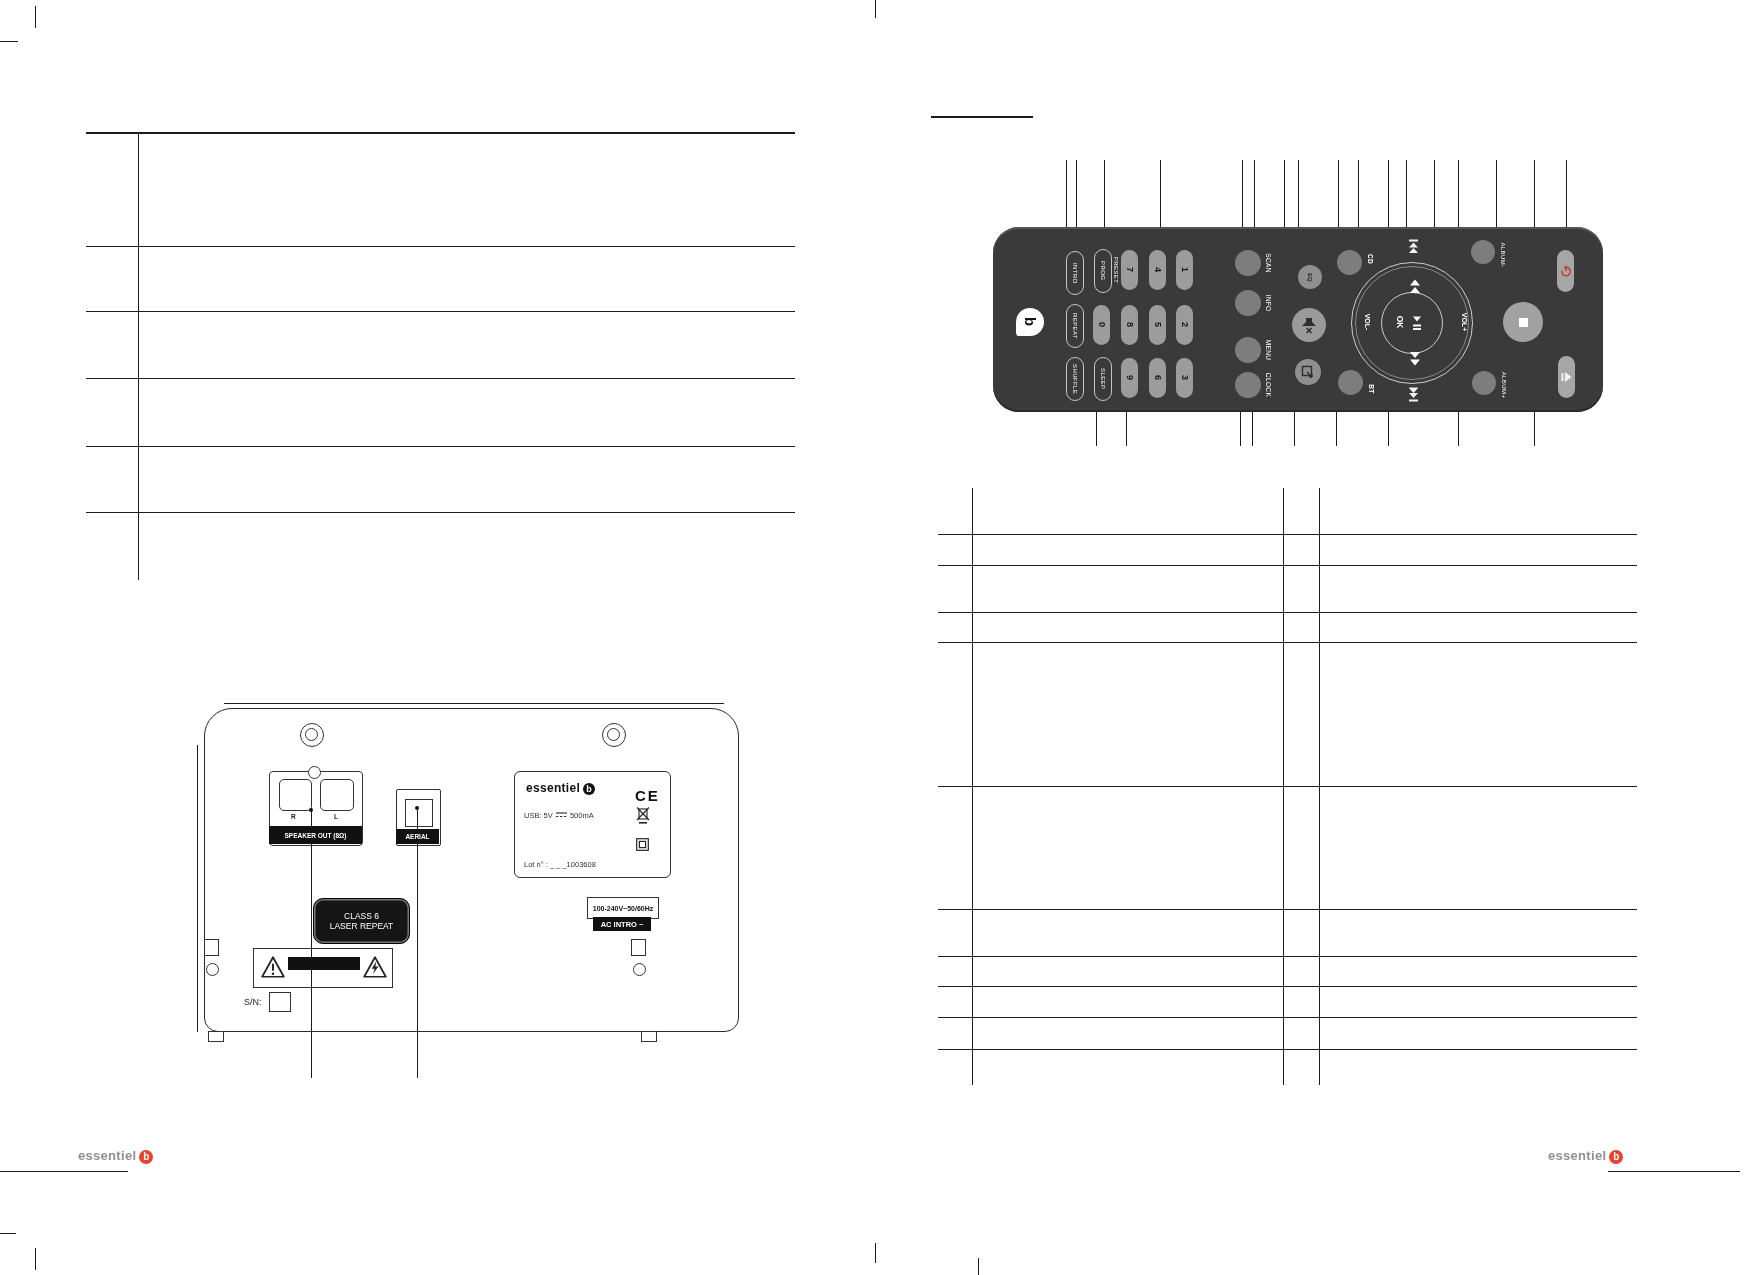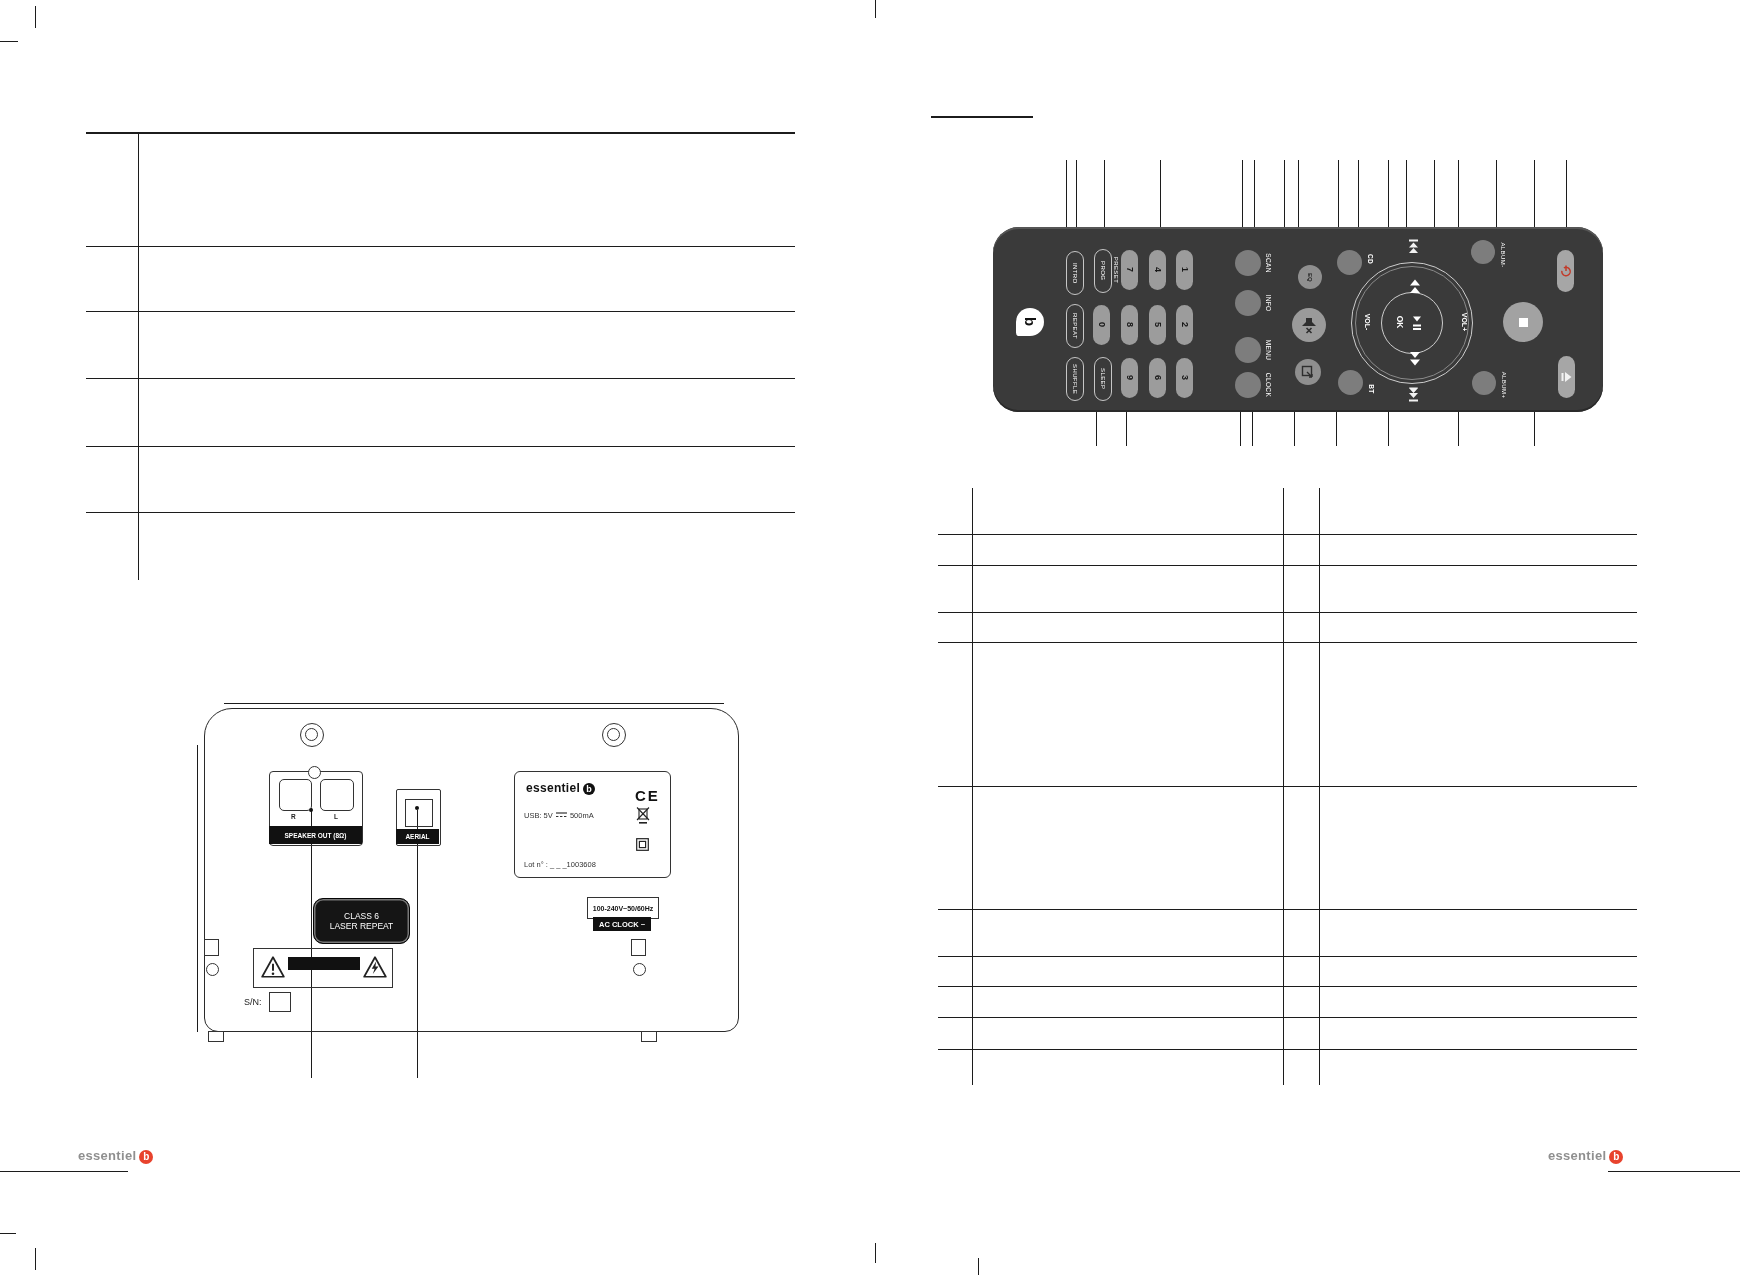--- a/index.html
+++ b/index.html
@@ -173,21 +173,21 @@
           <rect x="0.7" y="0.7" width="11.6" height="11.6" fill="none" stroke="#222" stroke-width="1.2"></rect>
           <rect x="3.4" y="3.4" width="6.2" height="6.2" fill="none" stroke="#222" stroke-width="1.2"></rect>
         </svg>
       <span class="tiny" style="left:9px;top:88px;font-size:7.5px;color:#333;">Lot n° : _ _ _1003608</span>
     </div>
 
     <div class="box" style="left:382px;top:188px;width:70px;height:20px;border-width:1.5px;display:flex;align-items:center;justify-content:center;">
       <span style="font-size:7px;font-weight:bold;color:#111;">100-240V~50/60Hz</span>
     </div>
     <div class="blkbar" style="left:388px;top:208px;width:58px;height:14px;font-size:7.5px;">
-      <span>AC CLOCK ~</span>
+      <span>AC INTRO ~</span>
     </div>
 
     <div class="abs" style="left:108px;top:189px;width:95px;height:44px;background:#151515;border:1.5px solid #050505;border-radius:10px;box-shadow:inset 0 0 0 1.5px #777;display:flex;flex-direction:column;align-items:center;justify-content:center;color:#fff;">
       <span style="font-size:8.5px;">CLASS 6</span>
       <span style="font-size:8.5px;">LASER REPEAT</span>
     </div>
 
     <div class="box" style="left:48px;top:239px;width:138px;height:38px;border-width:1px;">
       <svg class="abs" style="left:6px;top:6px;" width="26" height="24" viewBox="0 0 24 22">
           <path d="M12 2 L22 20 L2 20 Z" fill="none" stroke="#222" stroke-width="1.6" stroke-linejoin="round"></path>

